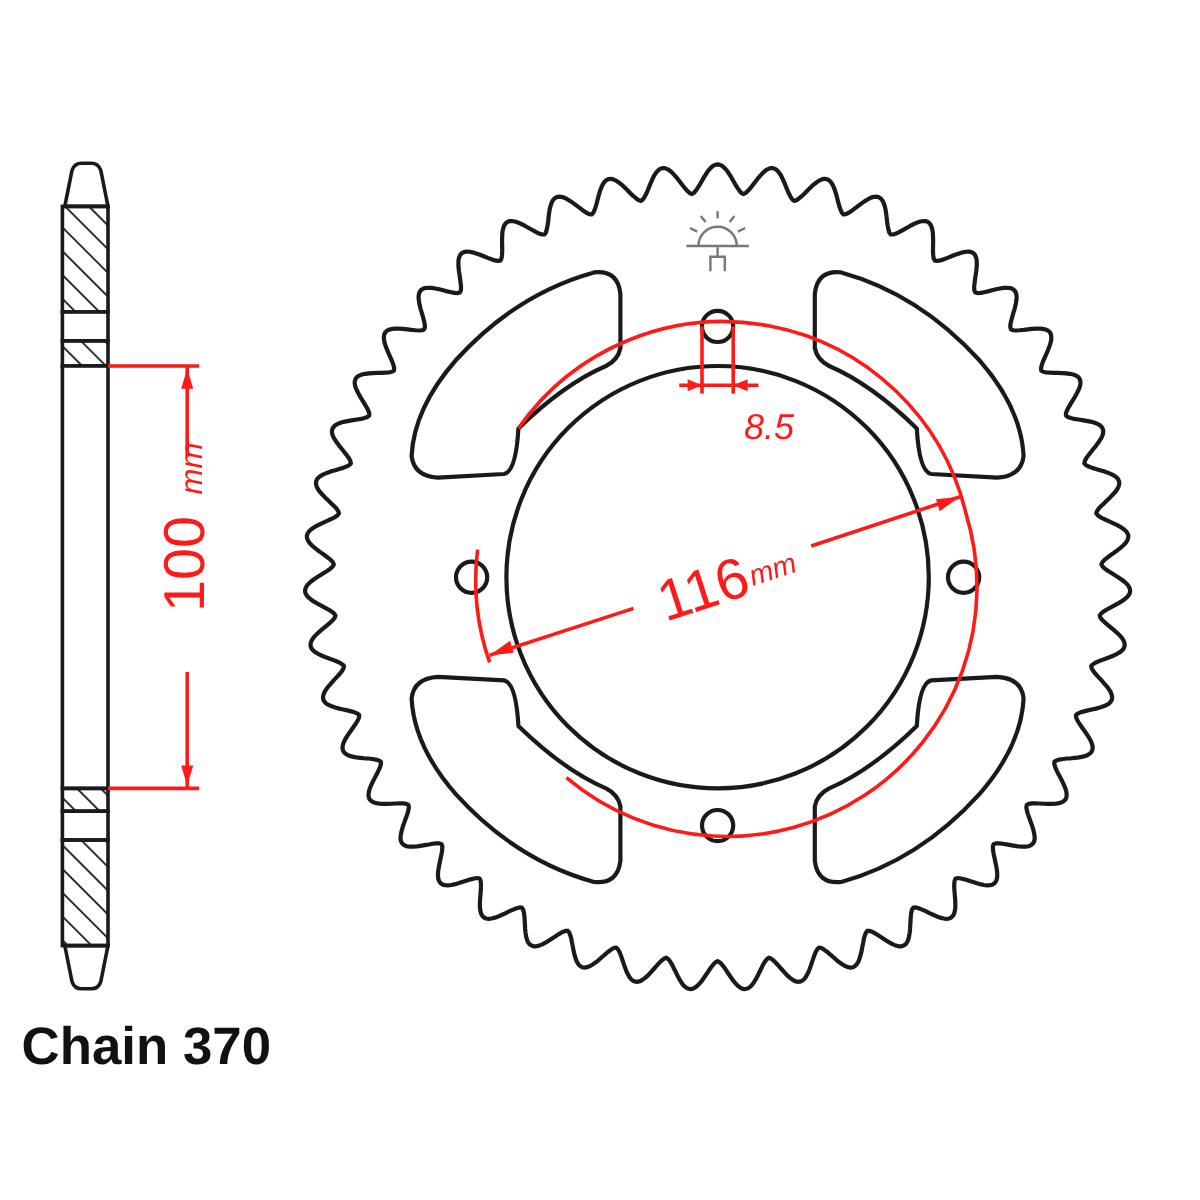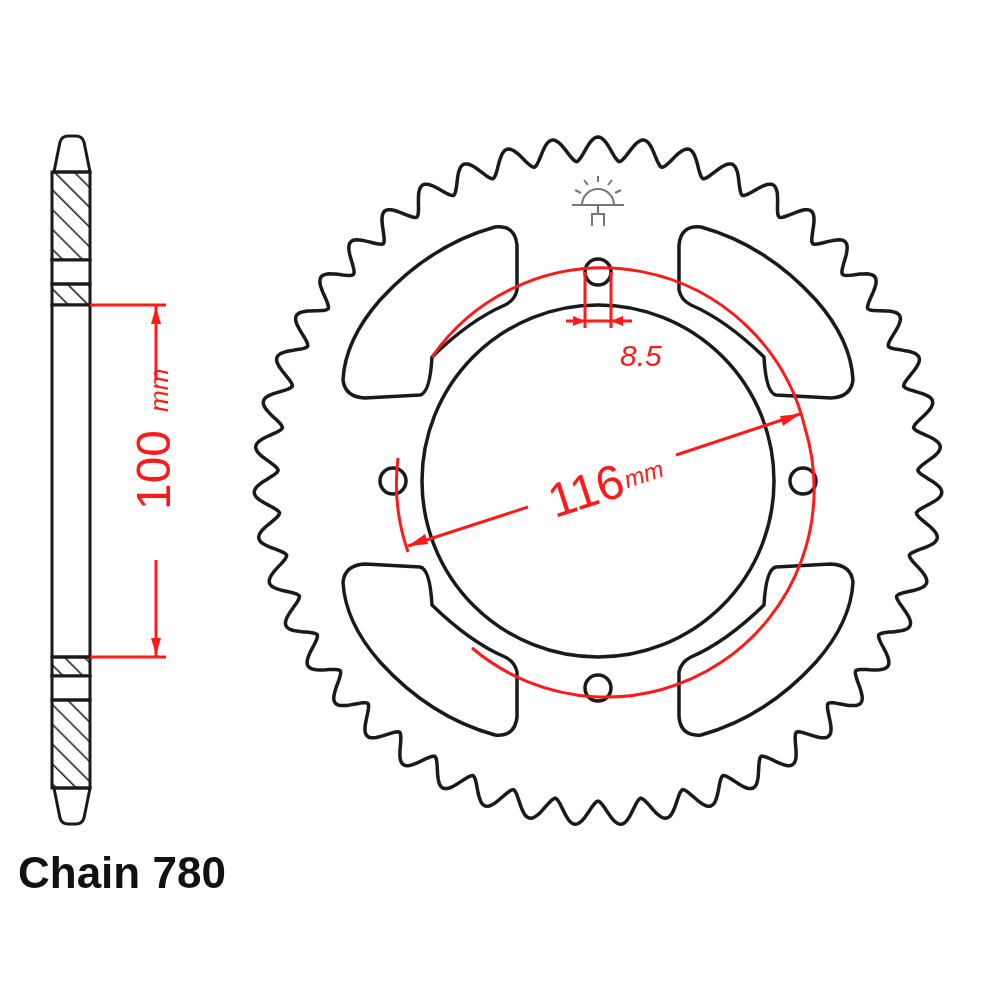--- a/index.html
+++ b/index.html
@@ -102,13 +102,13 @@
       <line x1="585" y1="272" x2="585" y2="328"></line>
       <line x1="611" y1="272" x2="611" y2="328"></line>
       <line x1="566" y1="321" x2="632" y2="321"></line>
       <polygon points="585,321 573,316 573,326" stroke="none"></polygon>
       <polygon points="611,321 623,316 623,326" stroke="none"></polygon>
     </g>
     <text class="dim-text" x="620" y="366" font-size="30" font-style="italic">8.5</text>
   </g>
 </svg>
 
-<div class="caption">Chain 780</div>
+<div class="caption">Chain 370</div>
 
 </body></html>

